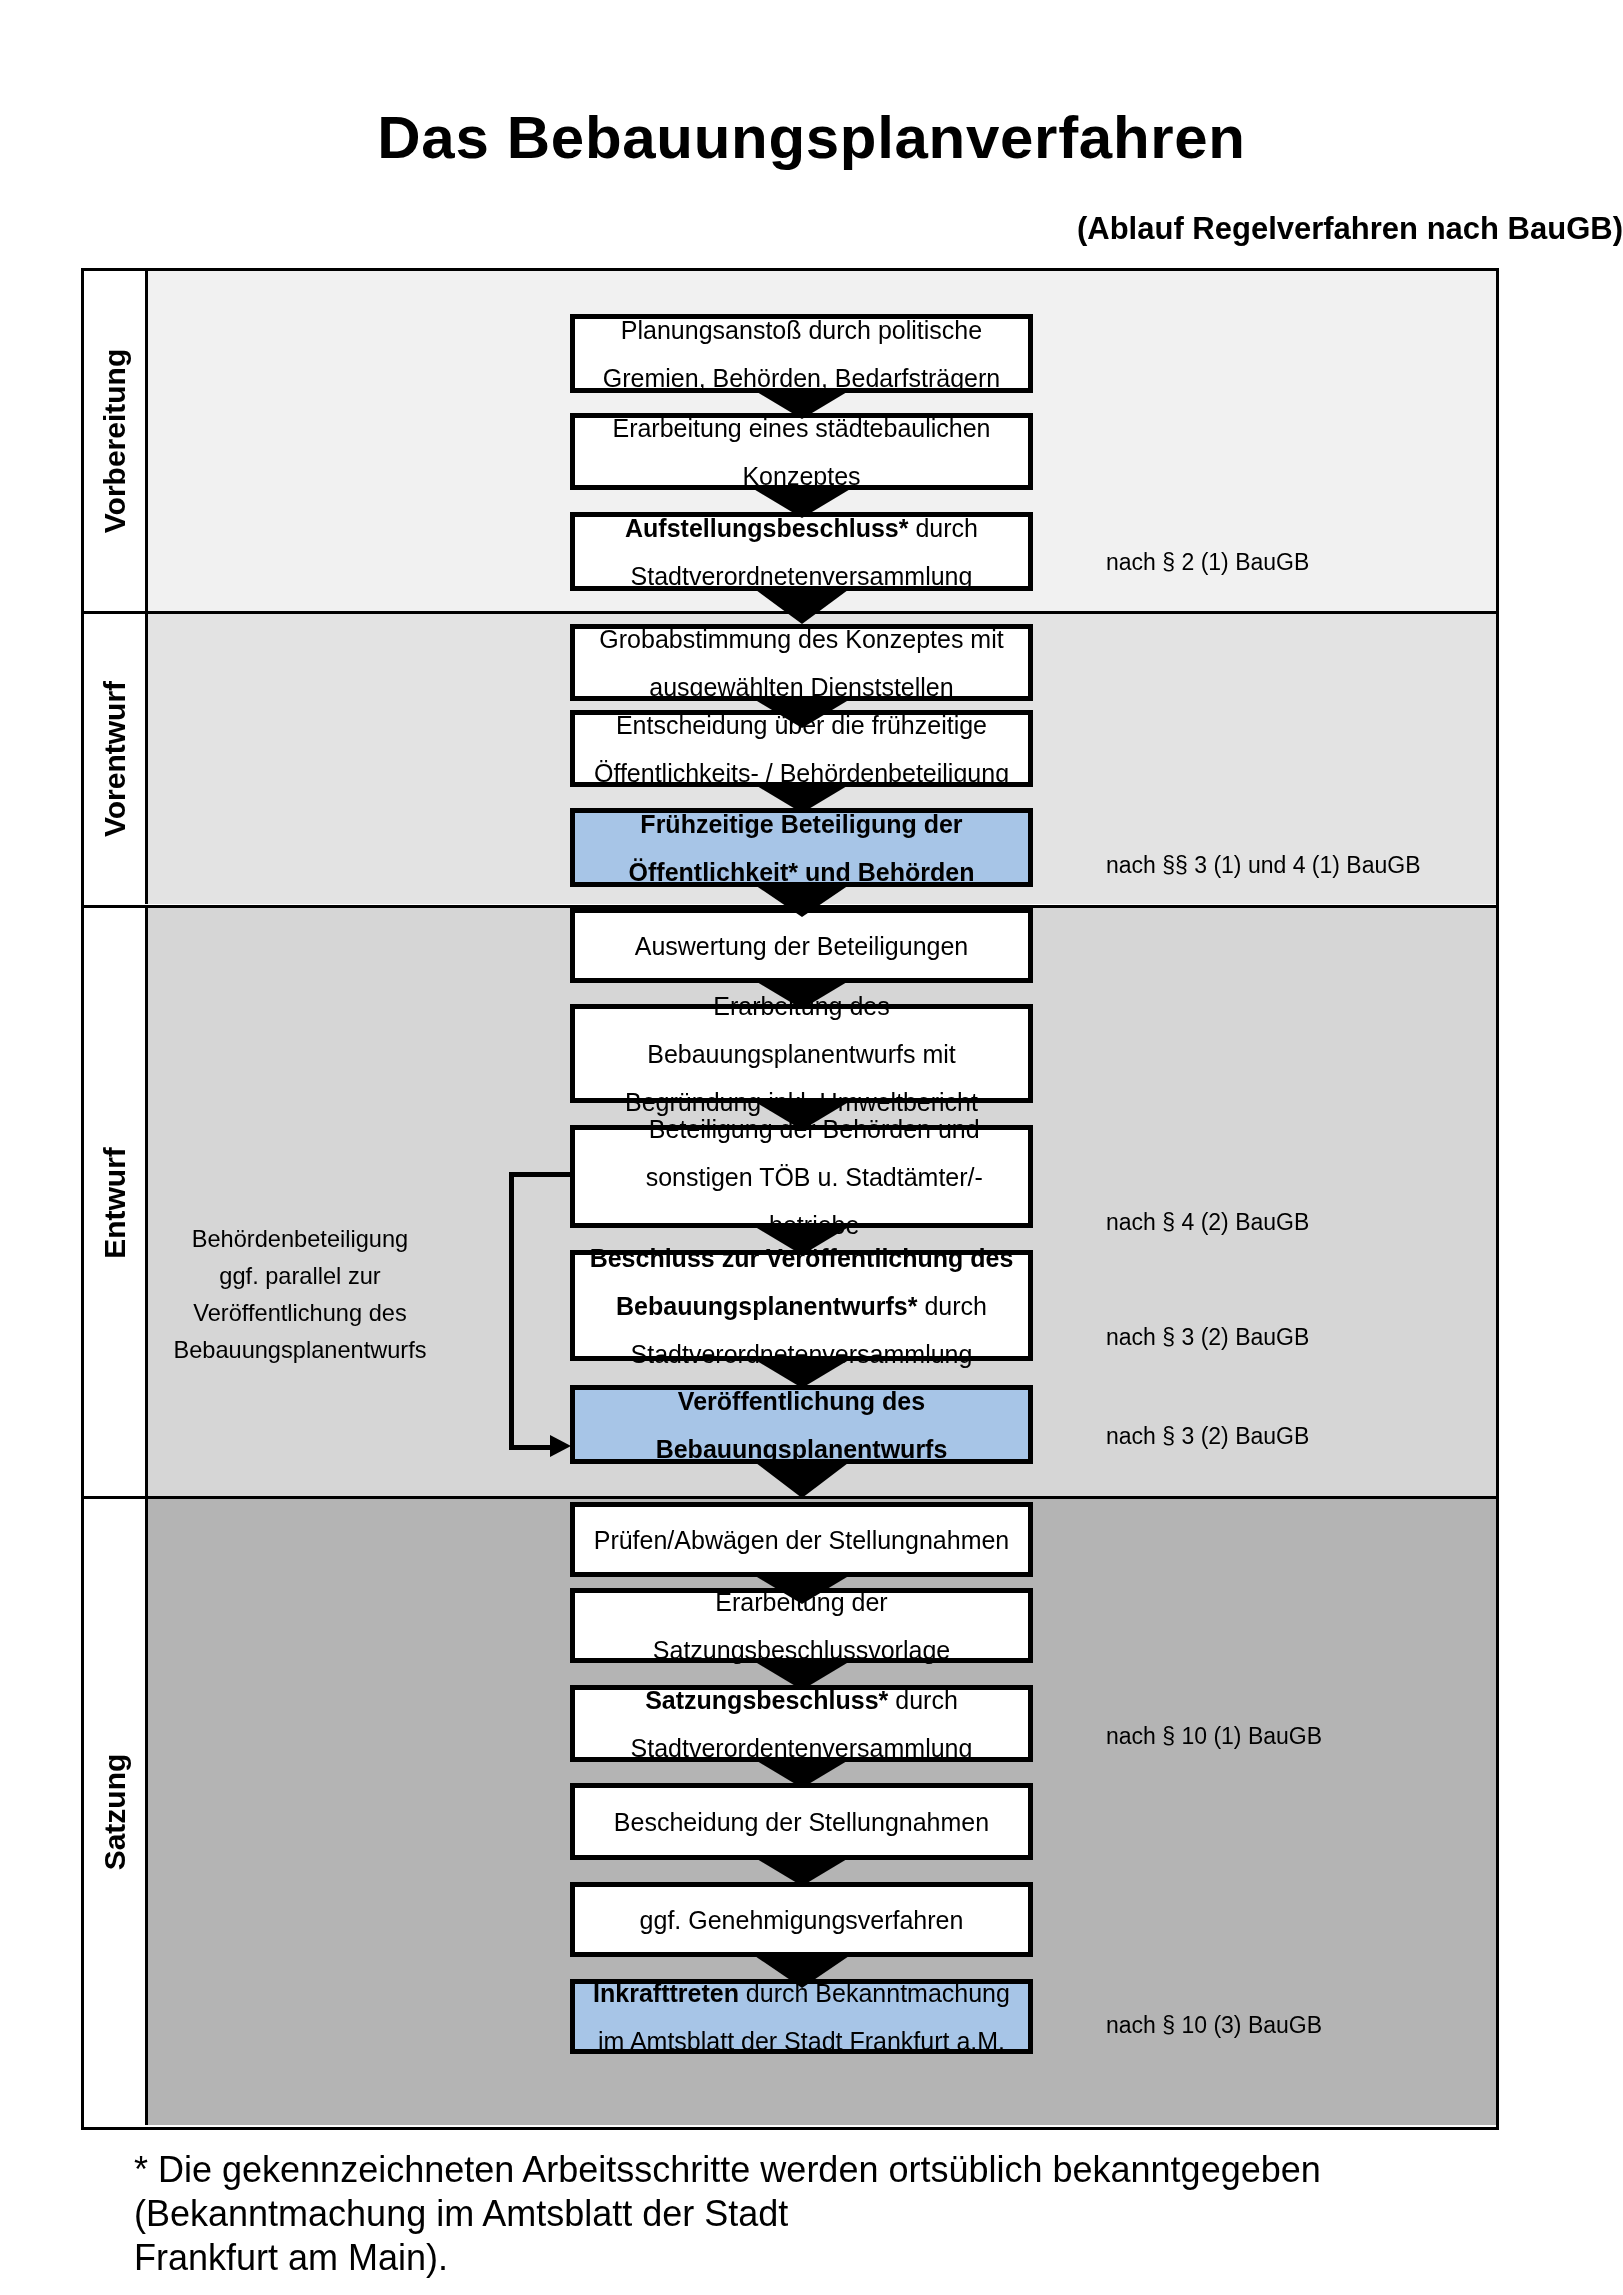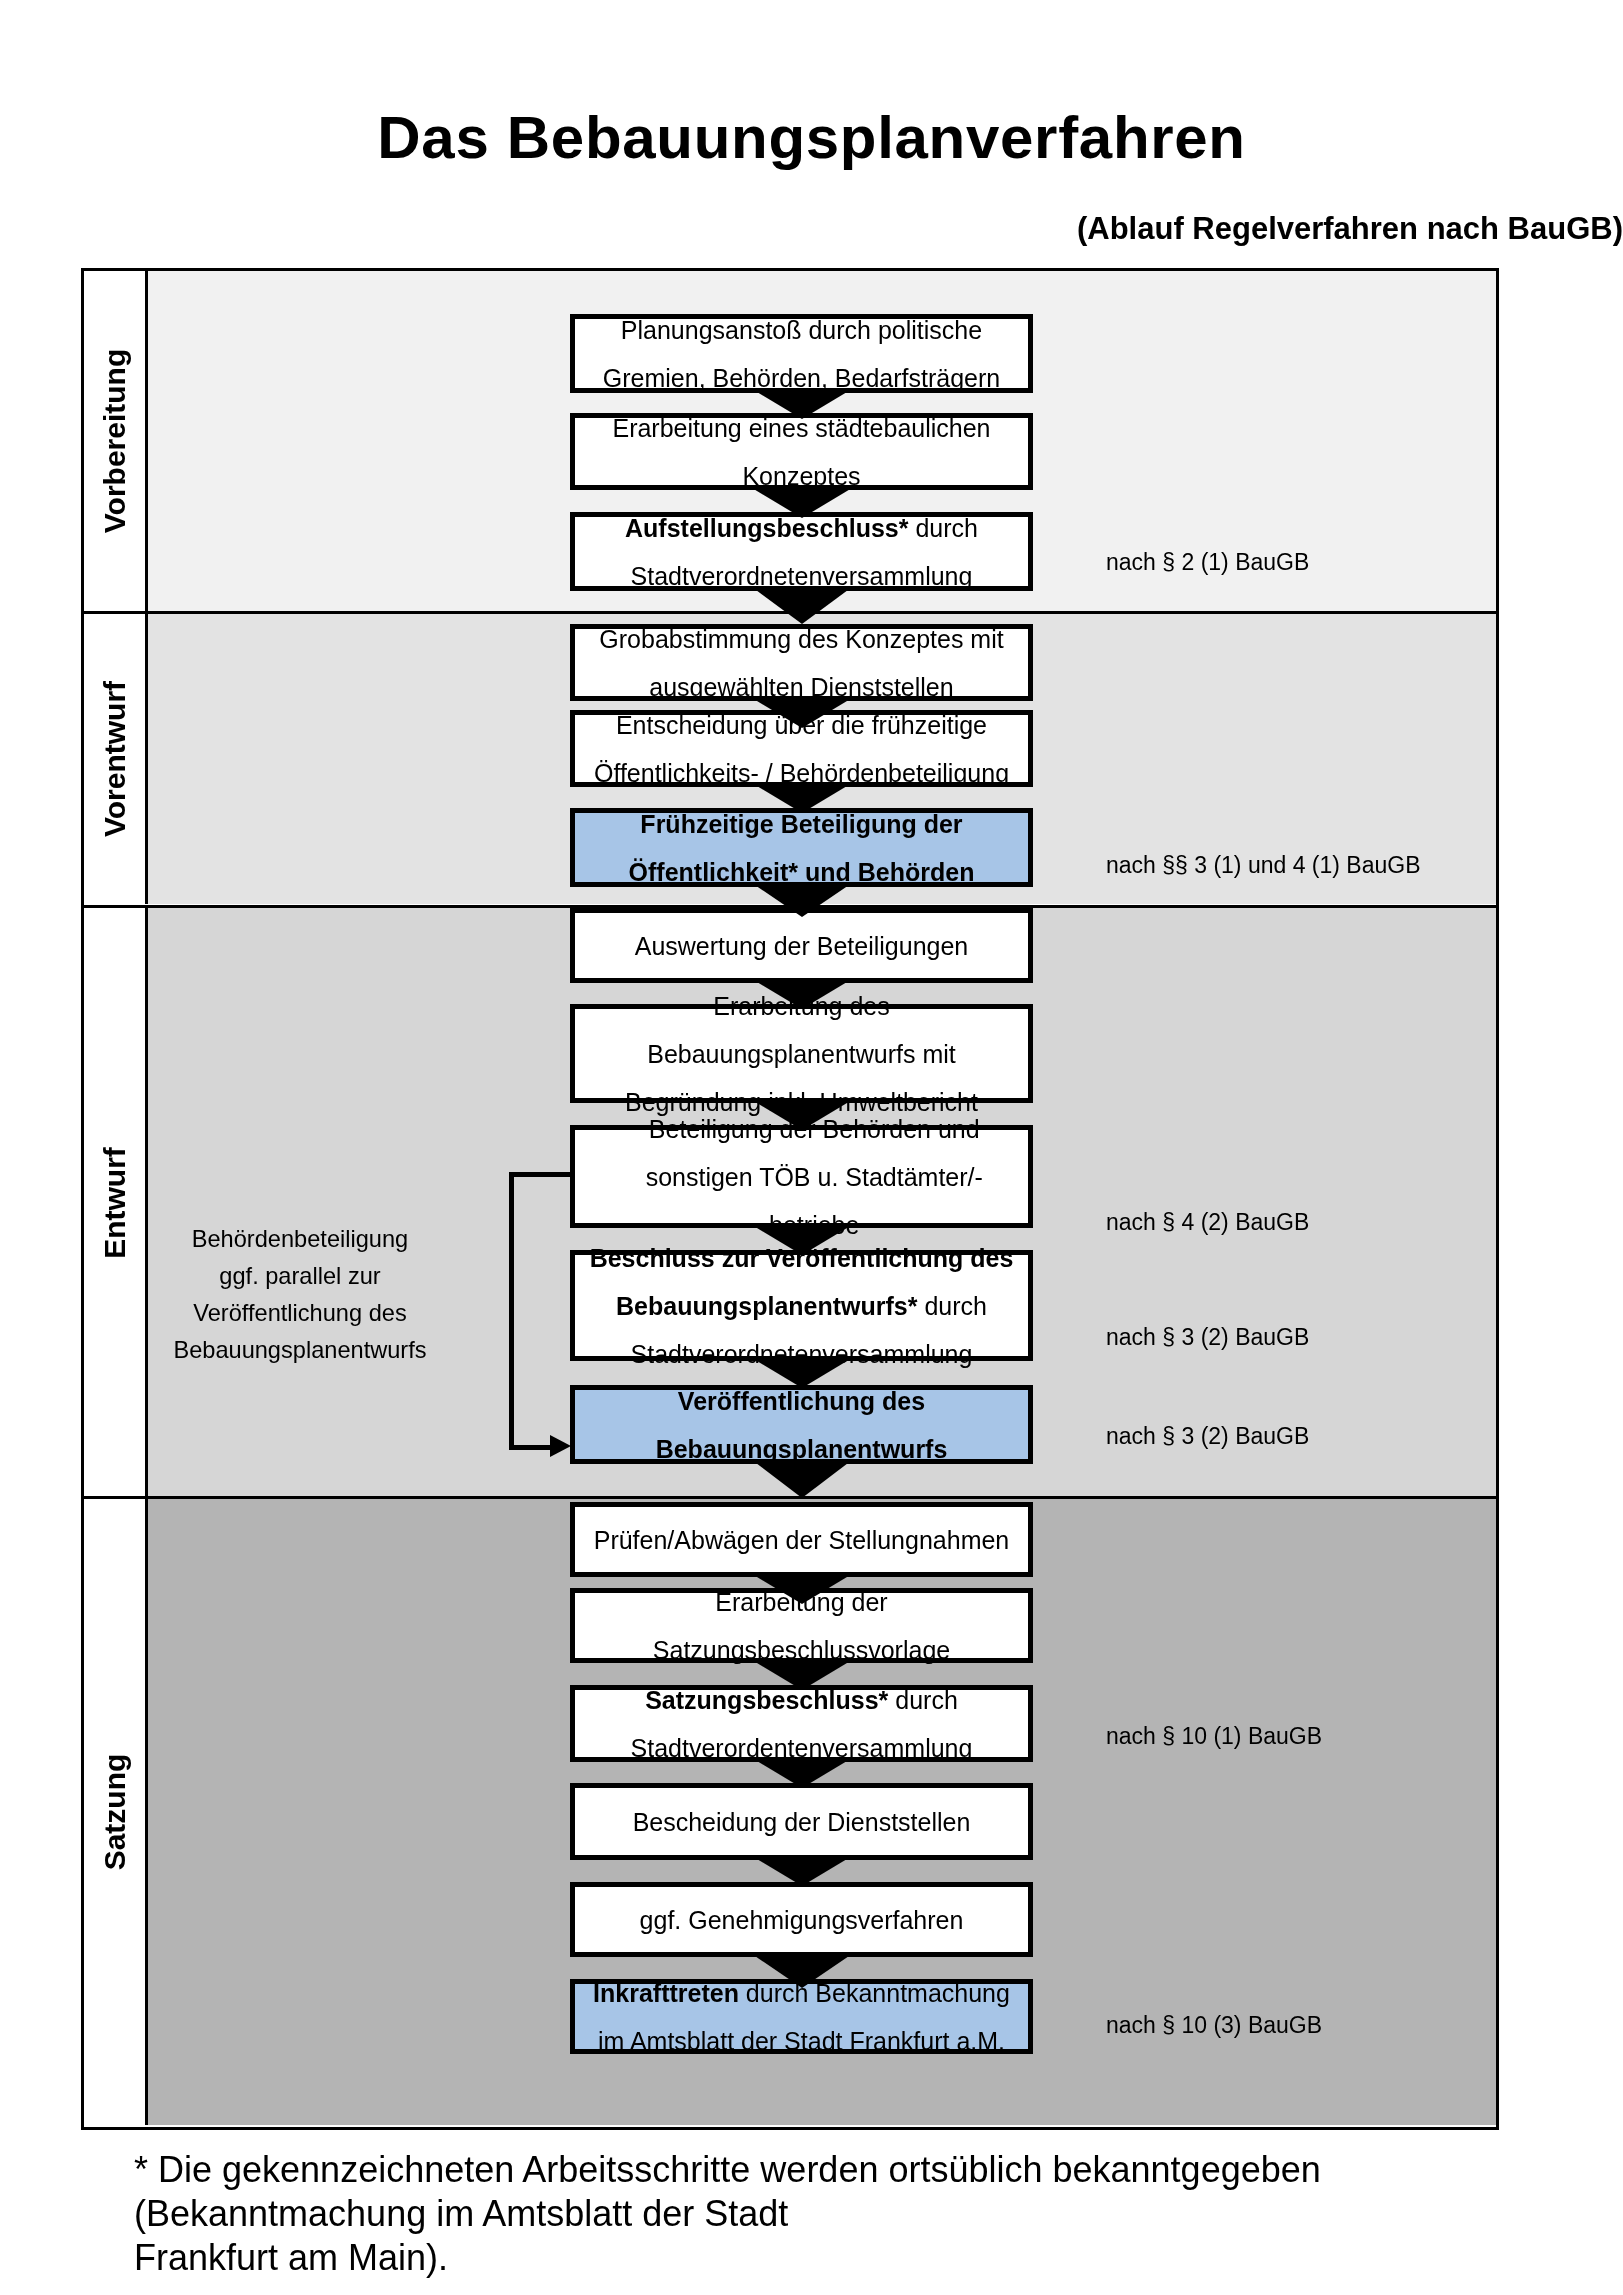--- a/index.html
+++ b/index.html
@@ -118,21 +118,21 @@
 Bebauungsplanentwurfs*</span><span> durch
 Stadtverordnetenversammlung</span></span></div>
     <div class="box" style="top: 1114px; height: 79px; background: rgb(167, 197, 231);"><span class="b">Veröffentlichung des
 Bebauungsplanentwurfs</span></div>
 
     <div class="box" style="top:1231px;height:75px;"><span>Prüfen/Abwägen der Stellungnahmen</span></div>
     <div class="box" style="top:1317px;height:75px;"><span>Erarbeitung der
 Satzungsbeschlussvorlage</span></div>
     <div class="box" style="top:1414px;height:77px;"><span><span class="b">Satzungsbeschluss*</span><span> durch
 Stadtverordentenversammlung</span></span></div>
-    <div class="box" style="top:1512px;height:77px;"><span>Bescheidung der Dienststellen</span></div>
+    <div class="box" style="top:1512px;height:77px;"><span>Bescheidung der Stellungnahmen</span></div>
     <div class="box" style="top:1611px;height:75px;"><span>ggf. Genehmigungsverfahren</span></div>
     <div class="box" style="top: 1708px; height: 75px; background: rgb(167, 197, 231);"><span><span class="b">Inkrafttreten</span><span> durch Bekanntmachung
 im Amtsblatt der Stadt Frankfurt a.M.</span></span></div>
 
     <div class="arrow" style="left:668px;top:118px;"></div>
     <div class="arrow" style="left:668px;top:217px;"></div>
     <div class="arrow" style="left:668px;top:316px;border-top-width:37px;"></div>
     <div class="arrow" style="left:668px;top:427px;"></div>
     <div class="arrow" style="left:668px;top:512px;"></div>
     <div class="arrow" style="left:668px;top:612px;border-top-width:34px;"></div>

